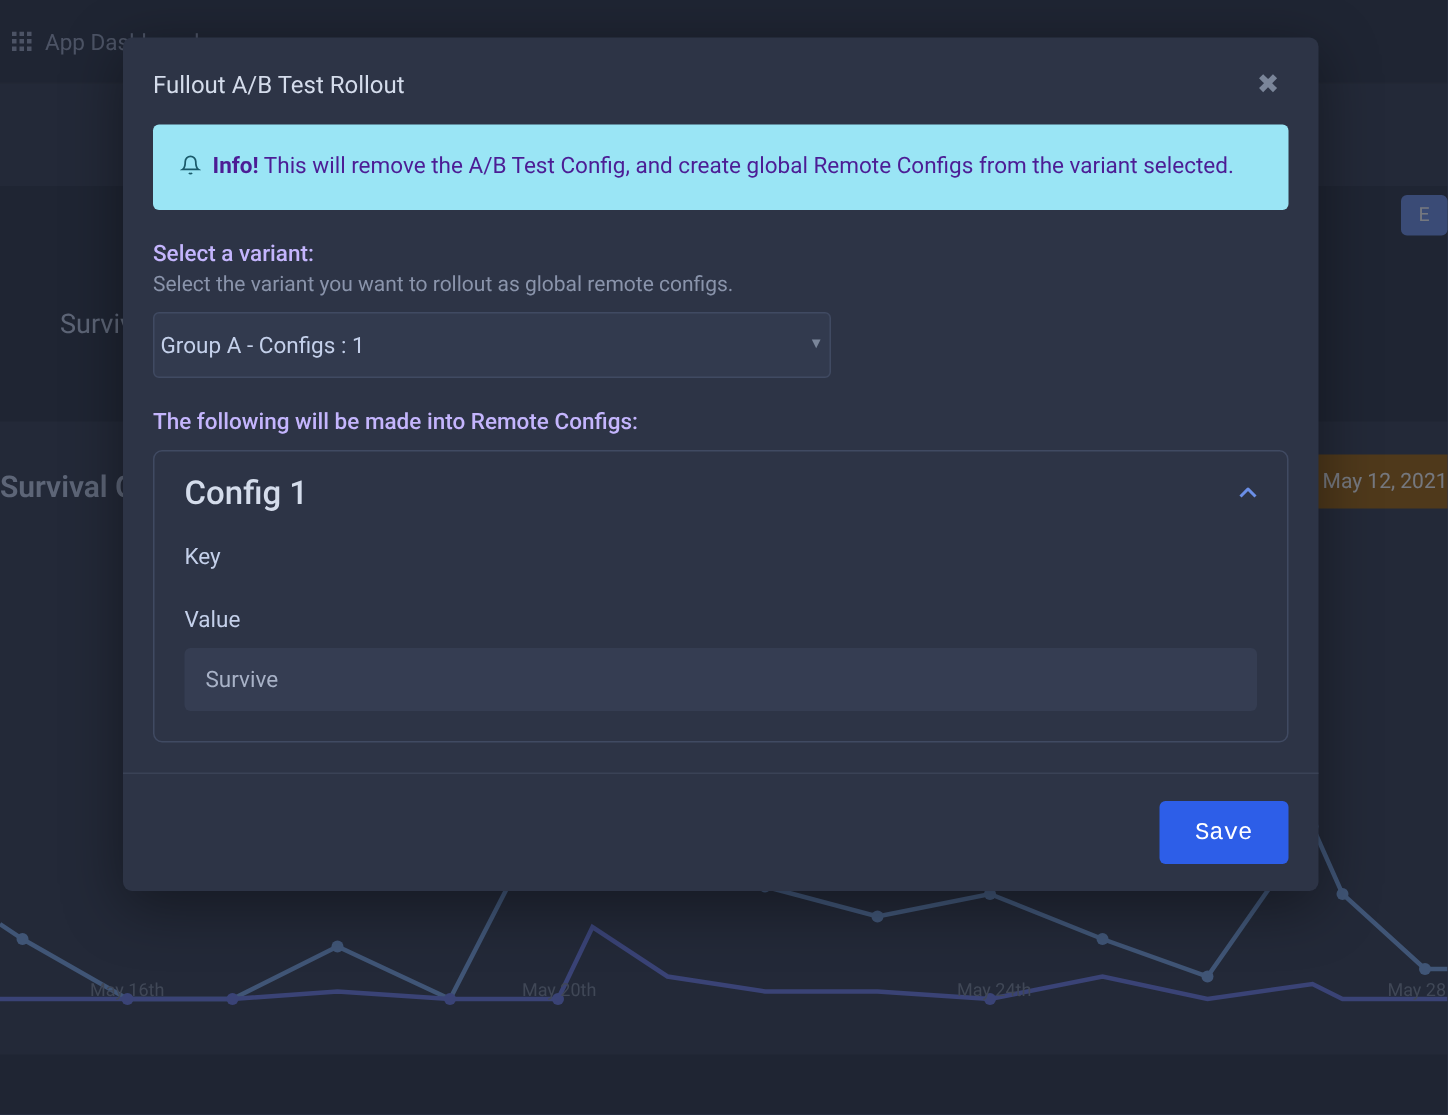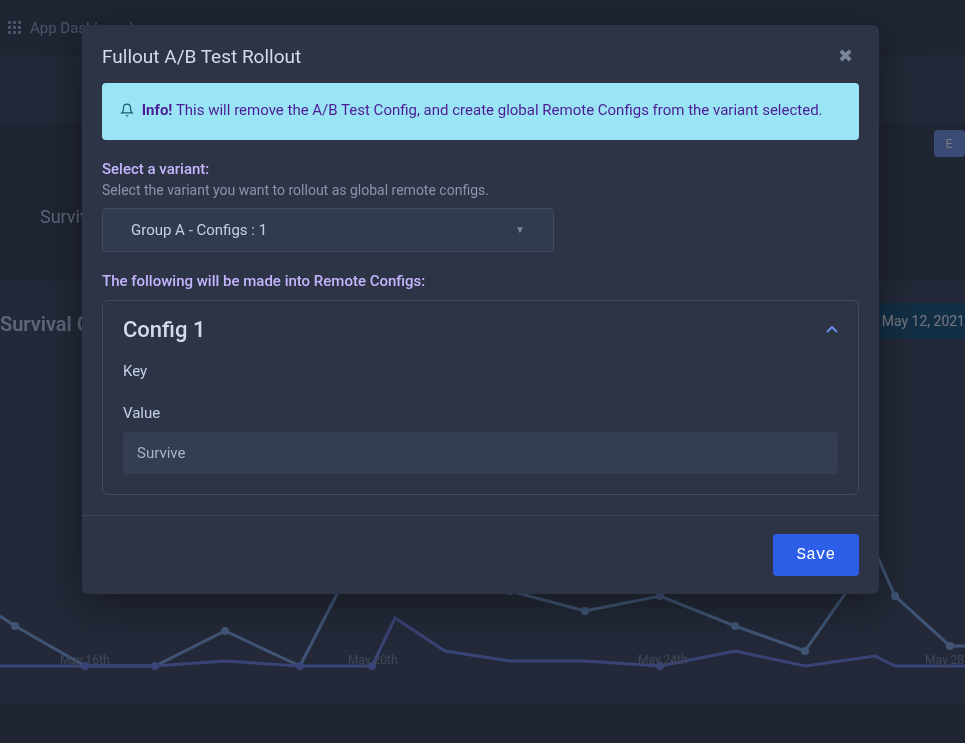--- a/index.html
+++ b/index.html
@@ -73,21 +73,21 @@
   padding: 0 0 0 0;
   color: #c4d0ea;
   font-size: 20px;
   font-weight: 600;
   position: relative;
 }
 .bg-strip4 .date-badge {
   position: absolute;
   right: 0;
   top: 22px;
-  background: #0c4a6e;
+  background: #a16207;
   color: #fff;
   font-size: 14px;
   padding: 10px 0 10px 14px;
   border-radius: 4px 0 0 4px;
   font-weight: 400;
 }
 .bg-chart {
   height: 337px;
   background: #323a4e;
   position: relative;
@@ -131,21 +131,21 @@
   box-shadow: 0 10px 40px rgba(0,0,0,0.4);
 }
 .modal-header {
   padding: 18px 20px 14px;
   display: flex;
   justify-content: space-between;
   align-items: center;
 }
 .modal-title {
   color: #d4dceb;
-  font-size: 19px;
+  font-size: 16px;
   font-weight: 400;
 }
 .modal-close {
   color: #7a8599;
   font-size: 18px;
   cursor: pointer;
   background: none;
   border: none;
   padding: 2px 6px;
 }
@@ -183,21 +183,21 @@
   font-size: 14px;
   margin-bottom: 10px;
 }
 
 
 .select-box {
   width: 452px;
   background: #323a4e;
   border: 1px solid #404a62;
   border-radius: 4px;
-  padding: 12px 28px;
+  padding: 12px 4px;
   color: #c4d0ea;
   font-size: 15px;
   display: flex;
   justify-content: space-between;
   align-items: center;
   cursor: pointer;
   margin-bottom: 20px;
 }
 .select-box .caret {
   color: #7a8599;

